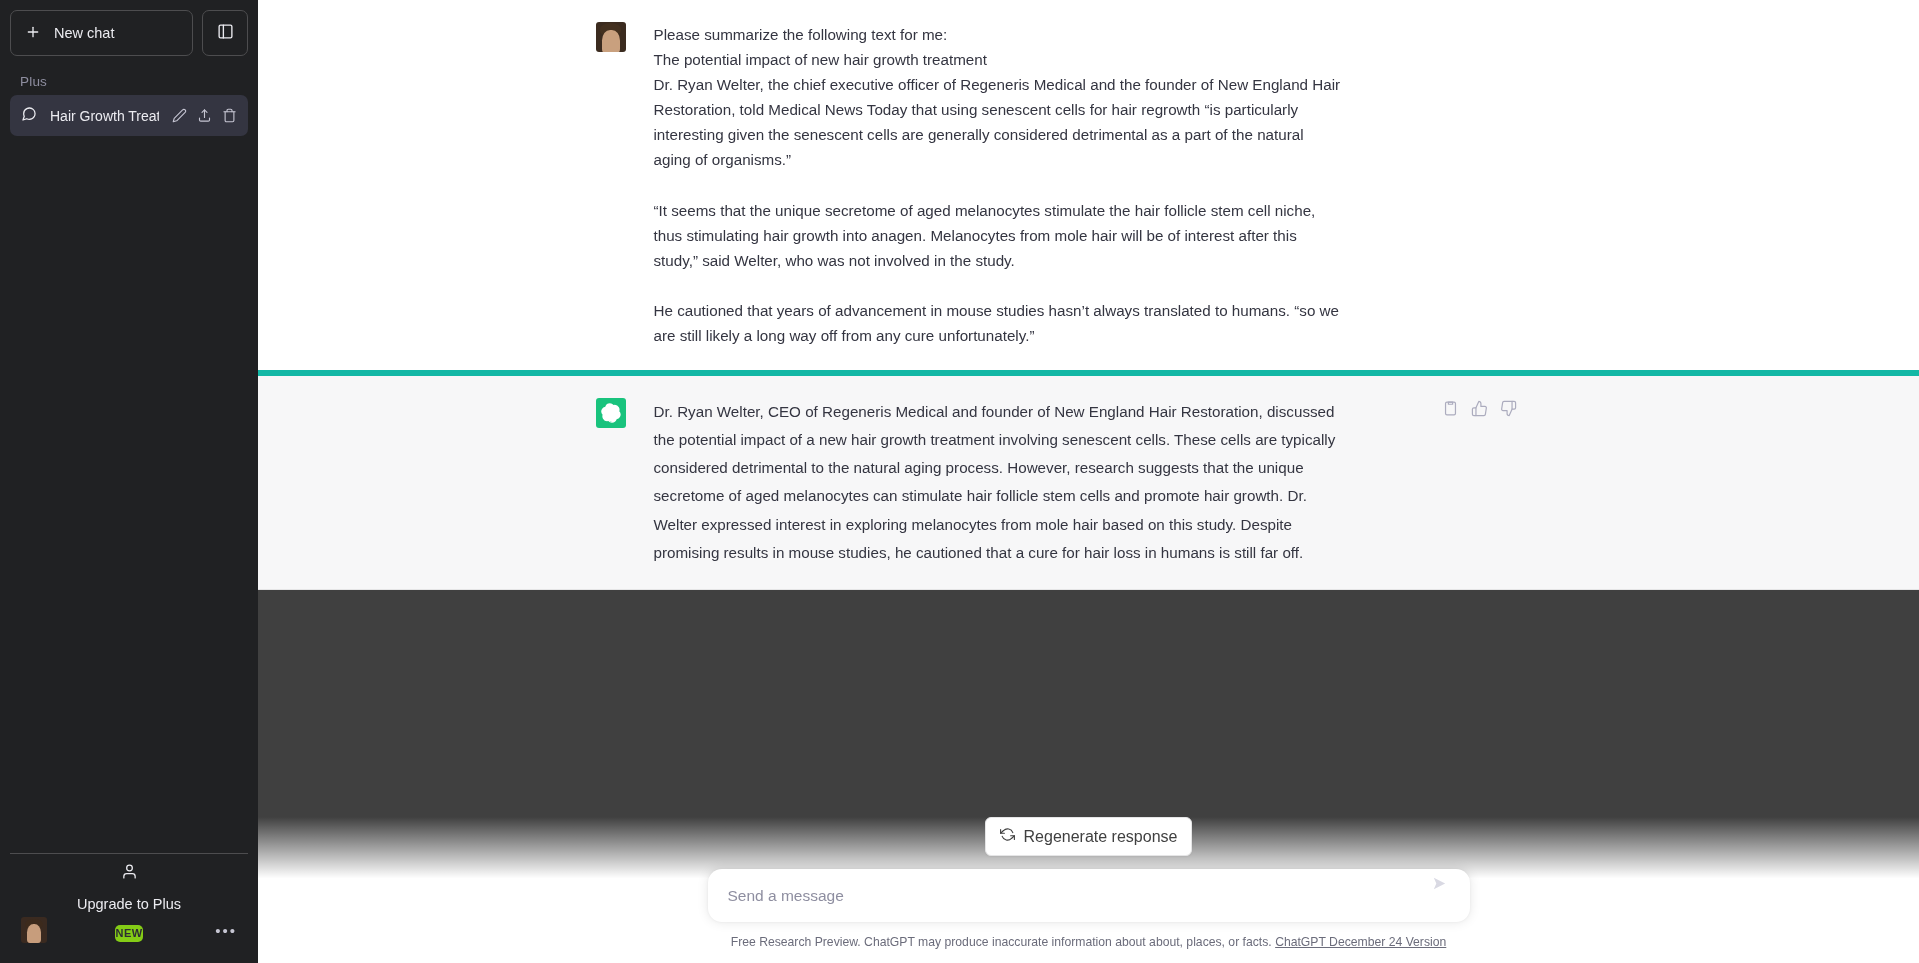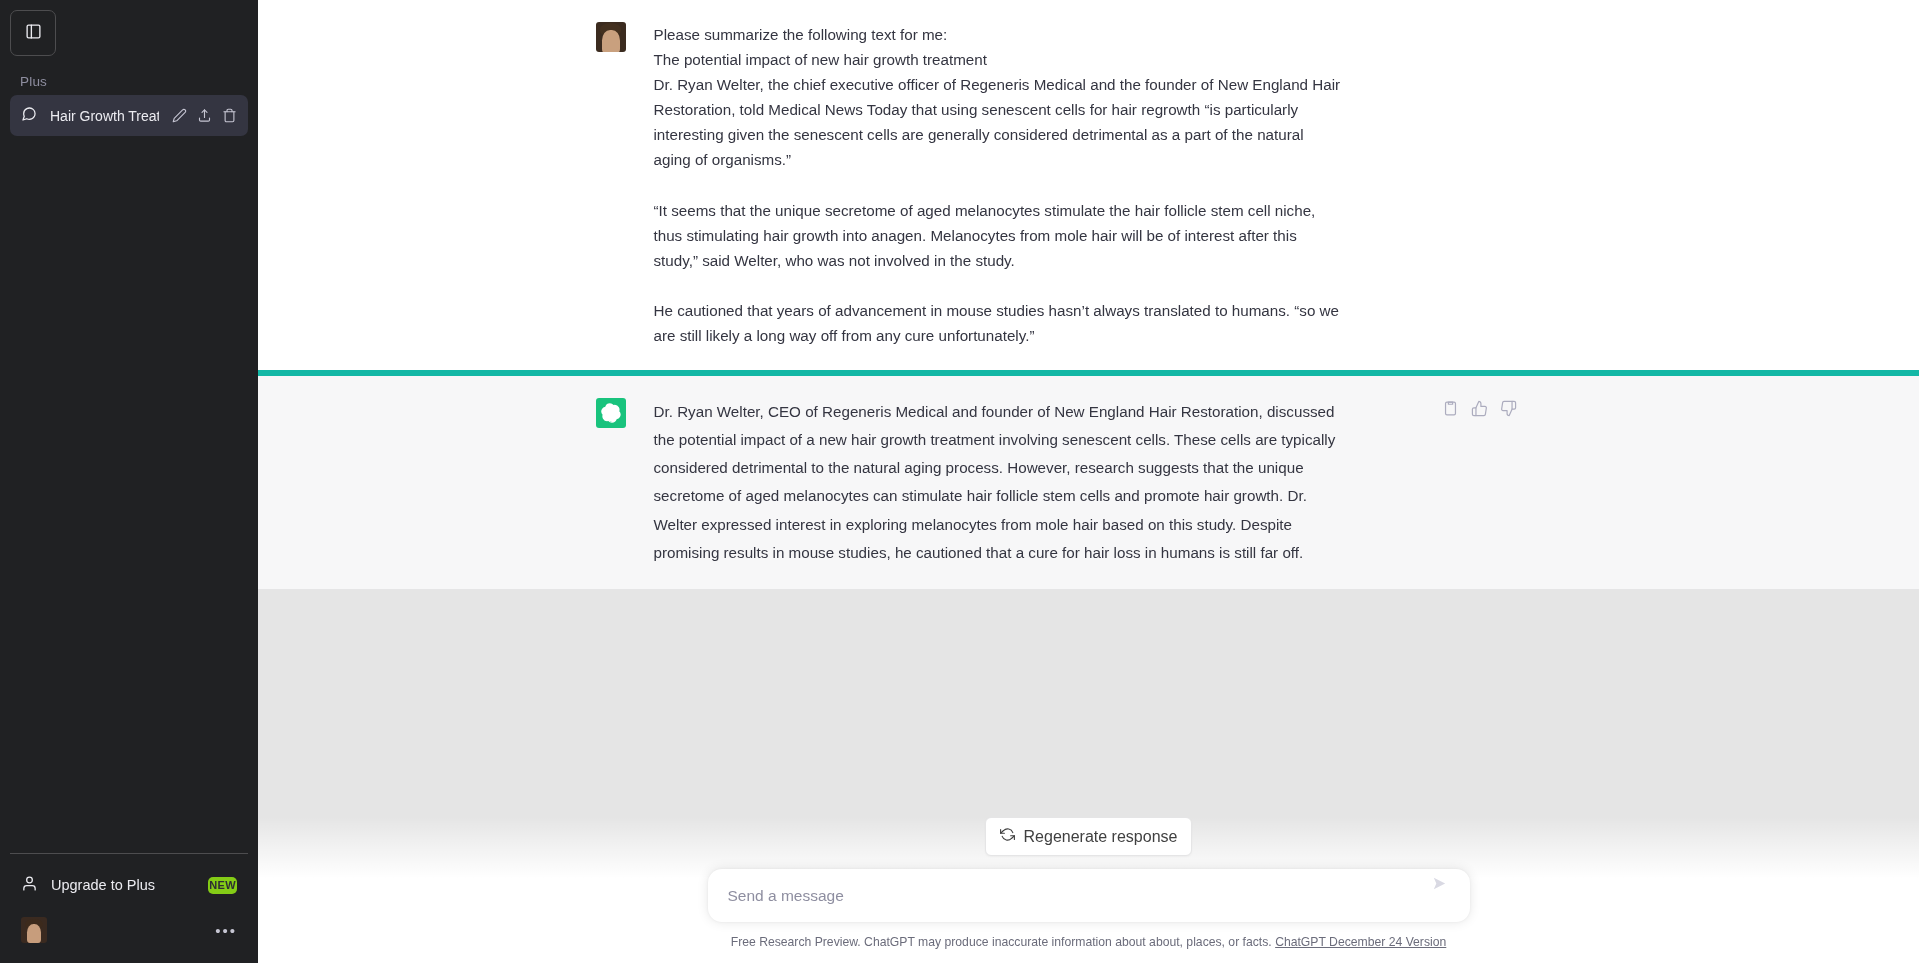--- a/index.html
+++ b/index.html
@@ -106,20 +106,21 @@
     display: flex;
     align-items: center;
     gap: 13px;
     height: 44px;
     padding: 0 11px;
     border-radius: 7px;
     color: #ececf1;
     font-size: 14.5px;
     cursor: pointer;
     margin-top: 9px;
+    flex-direction: column;
   }
   .upgrade-label { flex: 1; }
   .new-badge {
     background: #84cc16;
     color: #2d2d33;
     font-size: 11px;
     font-weight: bold;
     letter-spacing: 0.4px;
     border-radius: 5px;
     padding: 3px 1px;
@@ -161,21 +162,21 @@
     border-radius: 45% 45% 20% 20%;
   }
   .user-name { flex: 1; }
   .dots { color: #c5c5d2; letter-spacing: 2px; font-size: 15px; display: flex; align-items: center; }
 
   
   .main {
     flex: 1;
     height: 963px;
     position: relative;
-    background: #e5e5e5;
+    background: #404040;
     display: flex;
     flex-direction: column;
     overflow: hidden;
   }
   .thread {
     flex: 1;
     overflow: hidden;
   }
   .msg-row {
     width: 100%;
@@ -307,20 +308,29 @@
   }
 </style>
 </head>
 <body>
 
 <div class="app">
 
   <aside class="sidebar">
 
     <div class="sidebar-top">
+      <div class="new-chat-btn">
+        <span>
+          <svg width="16" height="16" viewBox="0 0 24 24" fill="none" stroke="currentColor" stroke-width="2" stroke-linecap="round">
+              <line x1="12" y1="5" x2="12" y2="19"></line>
+              <line x1="5" y1="12" x2="19" y2="12"></line>
+            </svg>
+        </span>
+        <span>New chat</span>
+      </div>
       <div class="icon-btn-square">
         <span>
           <svg width="17" height="17" viewBox="0 0 24 24" fill="none" stroke="currentColor" stroke-width="1.9" stroke-linecap="round" stroke-linejoin="round">
               <rect x="3" y="3" width="18" height="18" rx="2"></rect>
               <line x1="9" y1="3" x2="9" y2="21"></line>
             </svg>
         </span>
       </div>
     </div>
 

